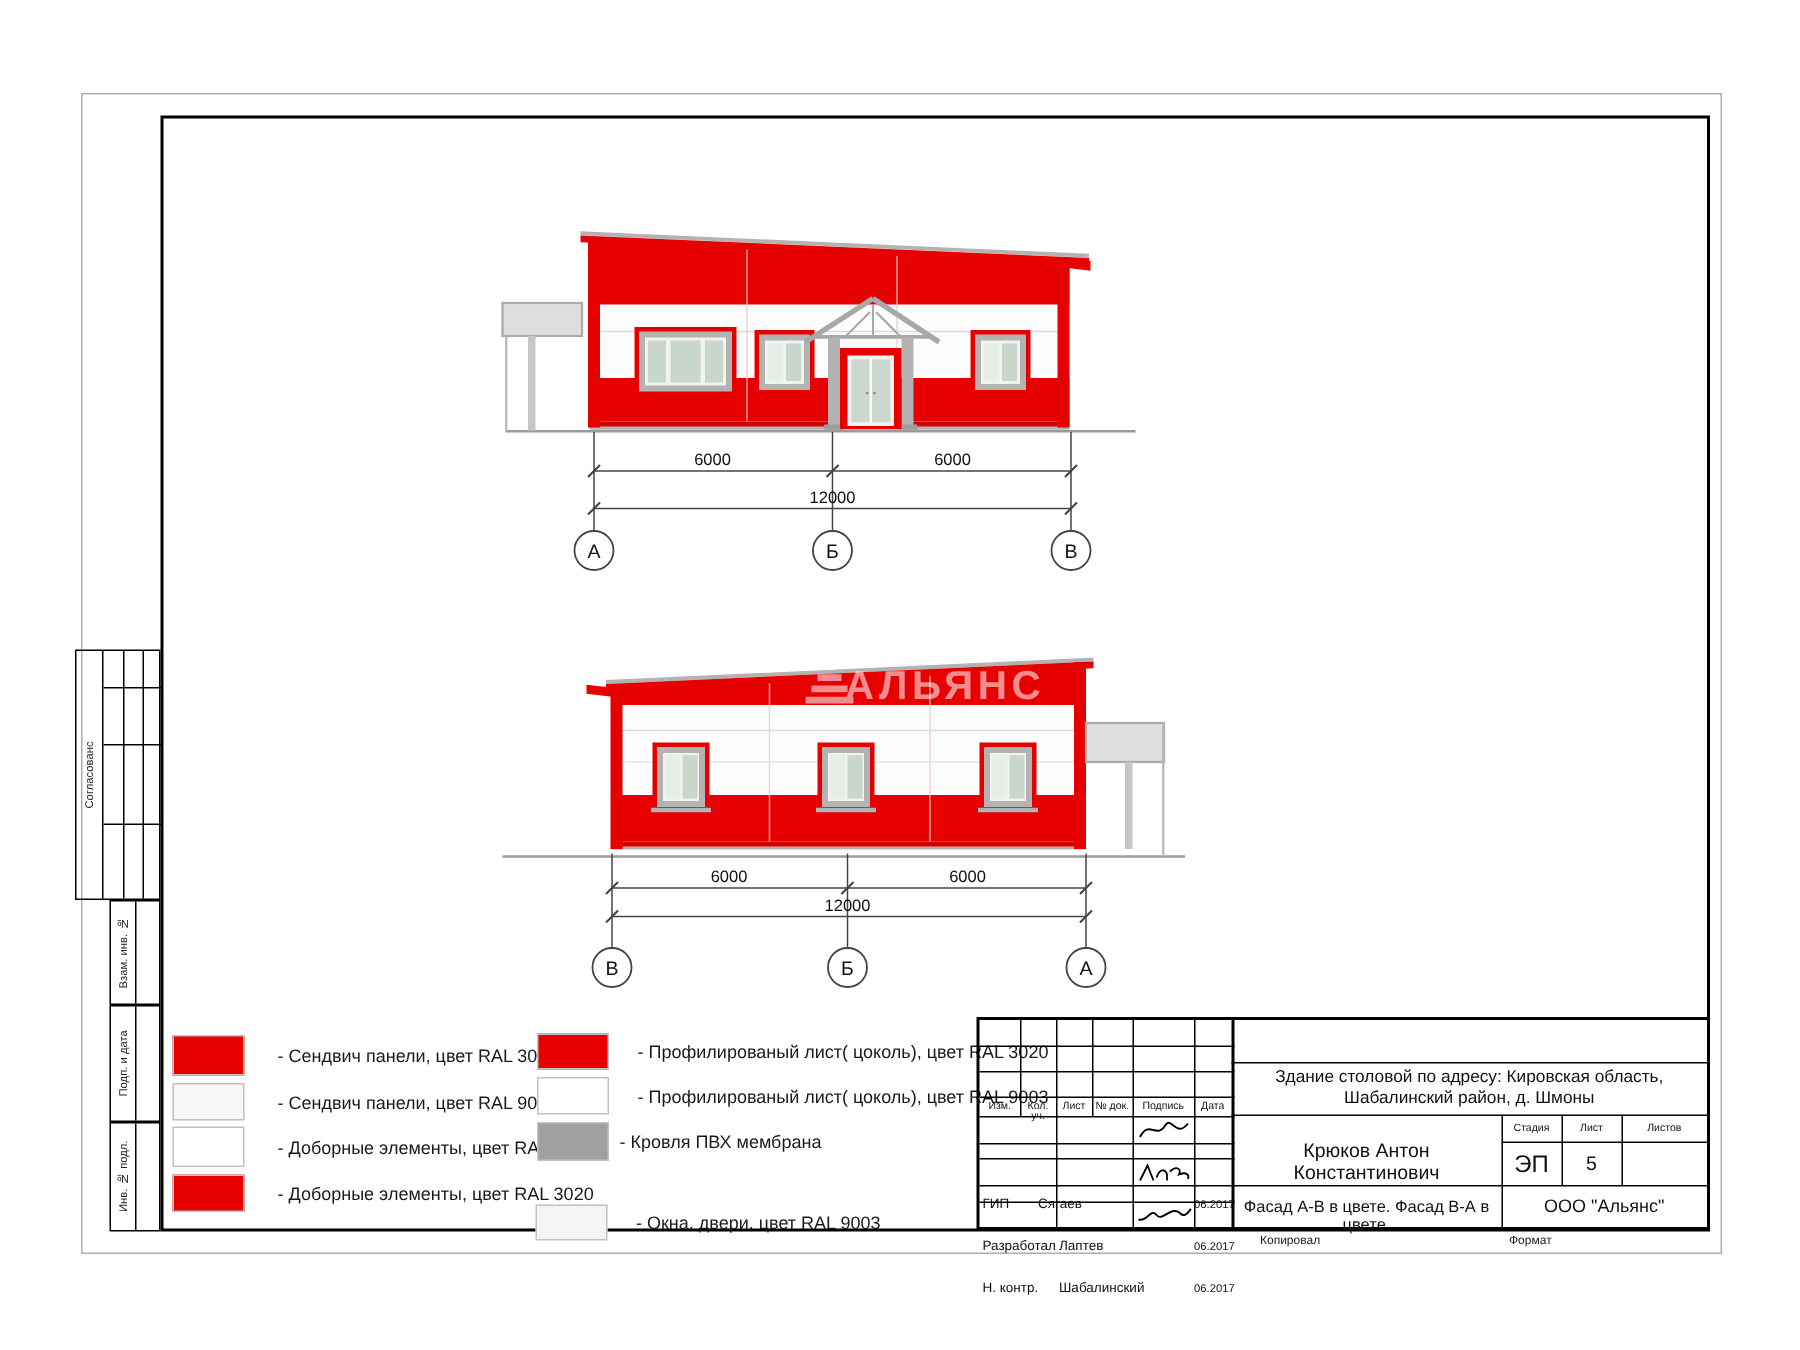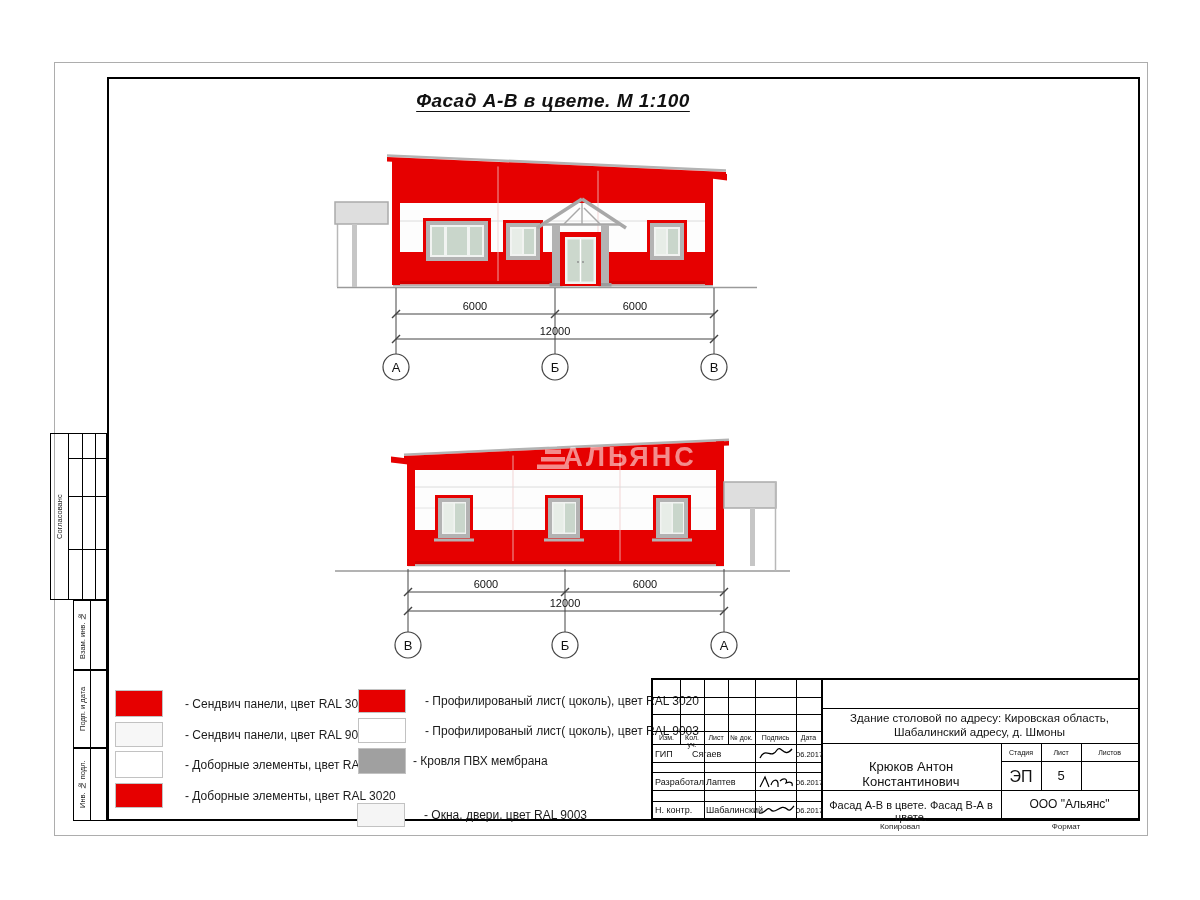--- a/index.html
+++ b/index.html
@@ -18,23 +18,23 @@
   .swatch{width:48px;border:1px solid #c2c2c2;box-sizing:border-box;}
   .legend-label{font-size:12px;color:#1a1a1a;white-space:nowrap;}
   
   .mtable{border:1px solid #000;box-sizing:border-box;}
   .vtext{writing-mode:vertical-rl;transform:rotate(180deg);font-size:7.5px;color:#222;
          display:flex;align-items:center;justify-content:center;width:100%;height:100%;}
   .line{position:absolute;background:#000;}
   
   .tb{left:651px;top:678px;width:489px;height:142px;border:2px solid #000;box-sizing:border-box;}
   .tb .lbl{position:absolute;font-size:7px;color:#111;text-align:center;}
-  .tb .val{position:absolute;font-size:9px;color:#111;}
+  .tb .val{position:absolute;font-size:9px;color:#111;margin-top:48px;}
   .tb .ctr{text-align:center;}
-  .foot-lbl{font-size:8px;color:#222;text-align:center;}
+  .foot-lbl{font-size:8px;color:#222;text-align:left;}
   svg text{font-family:"Liberation Sans",sans-serif;}
 </style>
 </head>
 <body>
 
 <div class="sheet">
 
   <div class="abs outer-border"></div>
   <div class="abs frame"></div>
 
@@ -58,21 +58,20 @@
     <div class="abs" style="left:0;top:0;width:17px;height:100%;border-right:1px solid #000;box-sizing:border-box;">
       <span class="vtext">Подп. и дата</span>
     </div>
   </div>
   <div class="abs mtable" style="left:73px;top:748px;width:34px;height:73px;">
     <div class="abs" style="left:0;top:0;width:17px;height:100%;border-right:1px solid #000;box-sizing:border-box;">
       <span class="vtext">Инв. № подл.</span>
     </div>
   </div>
 
-  <div class="abs fac-title" style="left:333px;top:90px;">Фасад А-В в цвете.  М 1:100</div>
 
   <svg class="abs" style="left:330px;top:145px;" width="440" height="245" viewBox="0 0 440 245">
     <line x1="7" y1="142.5" x2="427" y2="142.5" stroke="#9a9a9a" stroke-width="1.6"></line>
     <g>
       <line x1="7.5" y1="60" x2="7.5" y2="142" stroke="#b8b8b8" stroke-width="1.5"></line>
       <rect x="5" y="57" width="53" height="22" fill="#dedede" stroke="#ababab" stroke-width="1.5"></rect>
       <rect x="22" y="79" width="5" height="63" fill="#c6c6c6"></rect>
     </g>
     <g>
       <polygon points="63,15 383,29 383,140 63,140" fill="#fdfdfd"></polygon>
@@ -315,21 +314,21 @@
     </svg>
 
     <div class="line" style="left:168px;top:28px;width:317px;height:1px;"></div>
     <div class="line" style="left:168px;top:63px;width:317px;height:1px;"></div>
     <div class="line" style="left:168px;top:110px;width:317px;height:1px;"></div>
     <div class="line" style="left:348px;top:63px;width:1px;height:75px;"></div>
     <div class="line" style="left:388px;top:63px;width:1px;height:47px;"></div>
     <div class="line" style="left:428px;top:63px;width:1px;height:47px;"></div>
     <div class="line" style="left:348px;top:81px;width:137px;height:1px;"></div>
     <div class="abs ctr" style="left:168px;top:32px;width:317px;font-size:11.5px;">Здание столовой по адресу: Кировская область,</div>
-    <div class="abs ctr" style="left:168px;top:46px;width:317px;font-size:11.5px;">Шабалинский адресу, д. Шмоны</div>
+    <div class="abs ctr" style="left:168px;top:46px;width:317px;font-size:11.5px;">Шабалинский район, д. Шмоны</div>
     <div class="abs ctr" style="left:168px;top:79px;width:180px;font-size:13px;">Крюков Антон Константинович</div>
     <div class="lbl" style="left:348px;top:69px;width:40px;">Стадия</div>
     <div class="lbl" style="left:388px;top:69px;width:40px;">Лист</div>
     <div class="lbl" style="left:428px;top:69px;width:57px;">Листов</div>
     <div class="abs ctr" style="left:348px;top:88px;width:40px;font-size:16px;">ЭП</div>
     <div class="abs ctr" style="left:388px;top:88px;width:40px;font-size:13px;">5</div>
     <div class="abs ctr" style="left:168px;top:119px;width:180px;font-size:11px;">Фасад А-В в цвете. Фасад В-А в цвете.</div>
     <div class="abs ctr" style="left:348px;top:117px;width:137px;font-size:12px;">ООО "Альянс"</div>
   </div>
 

